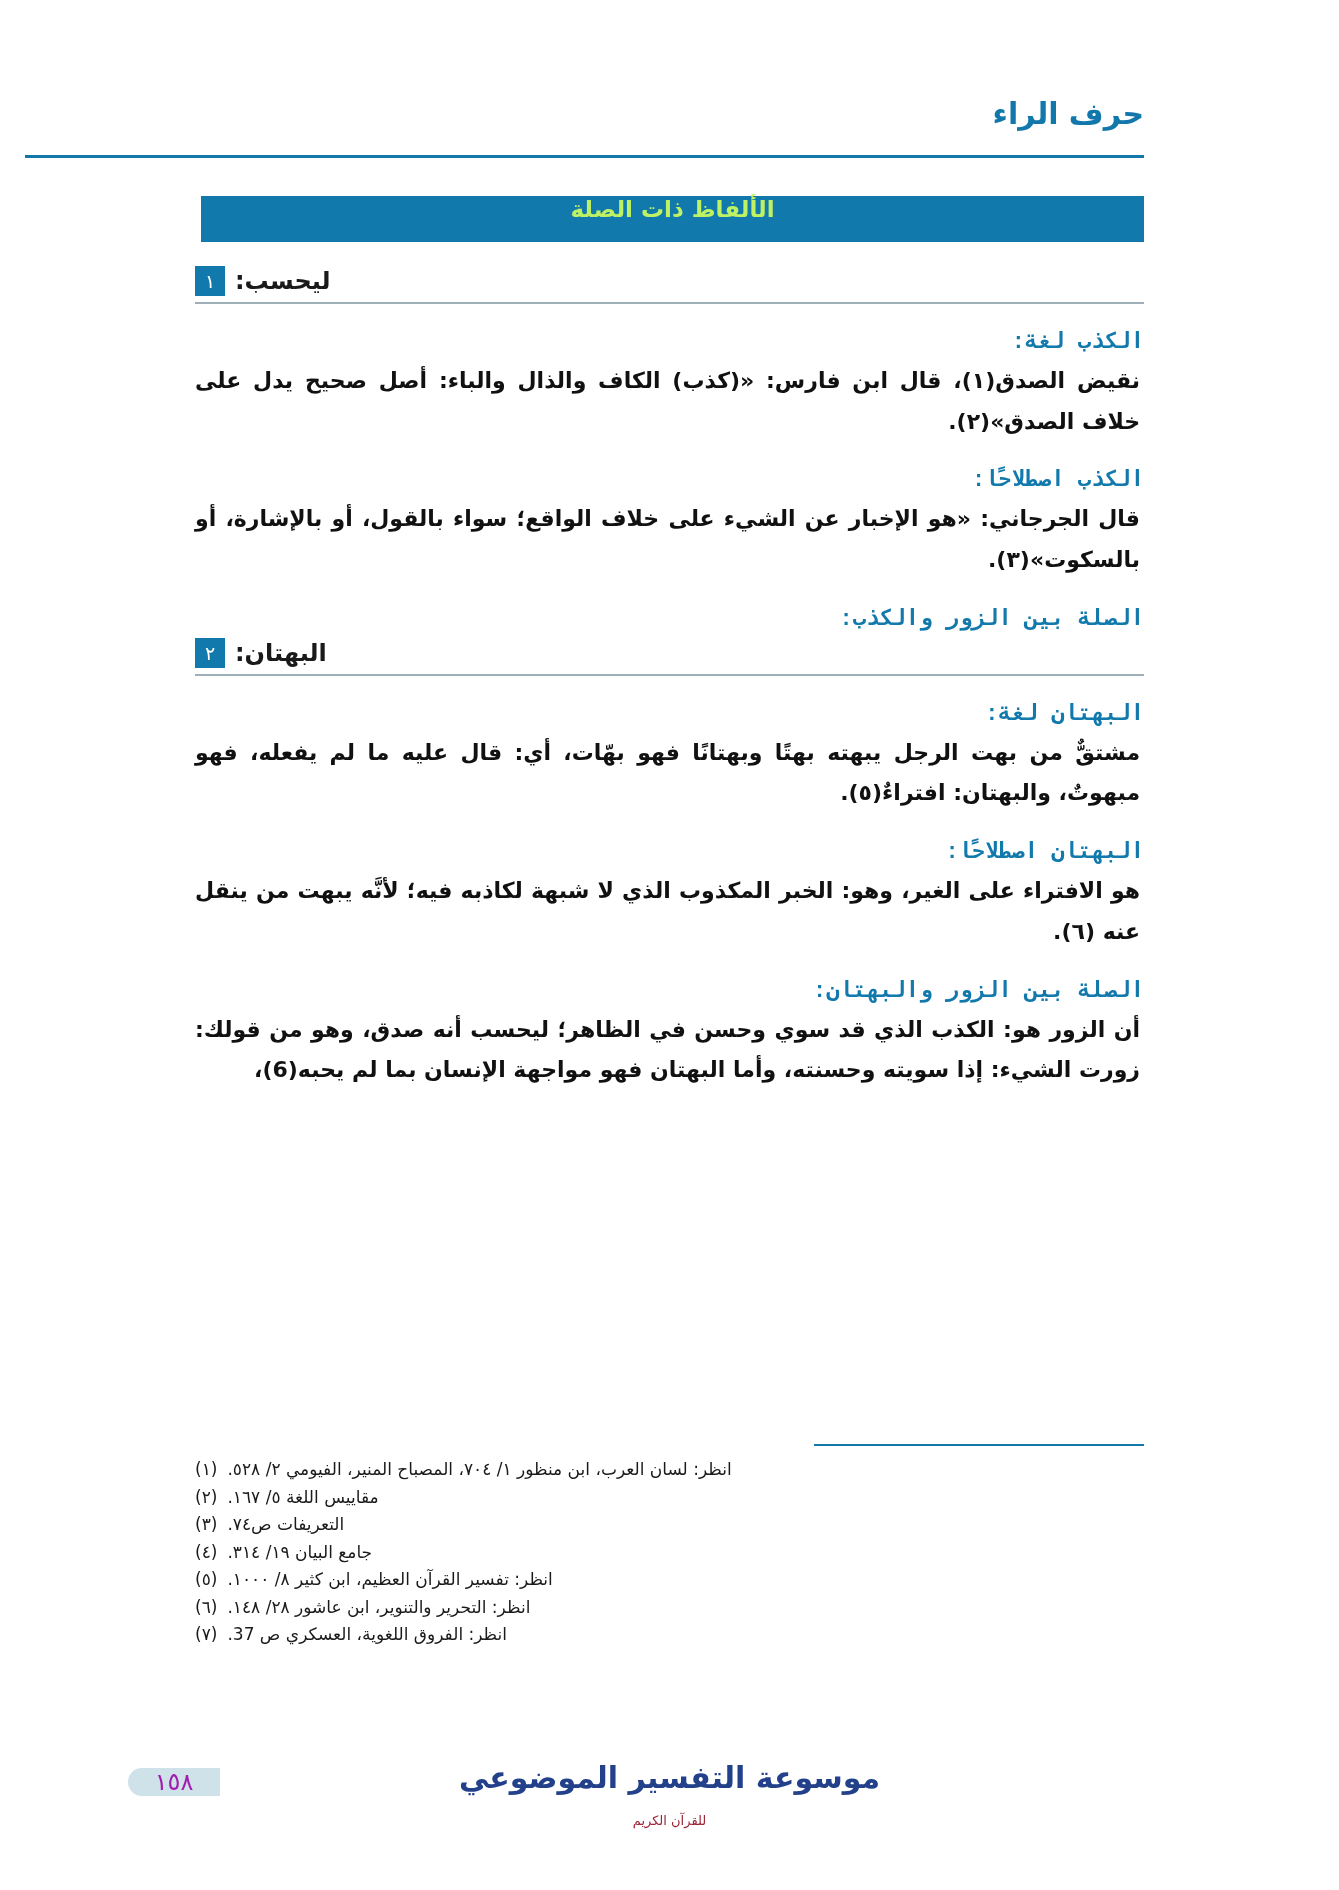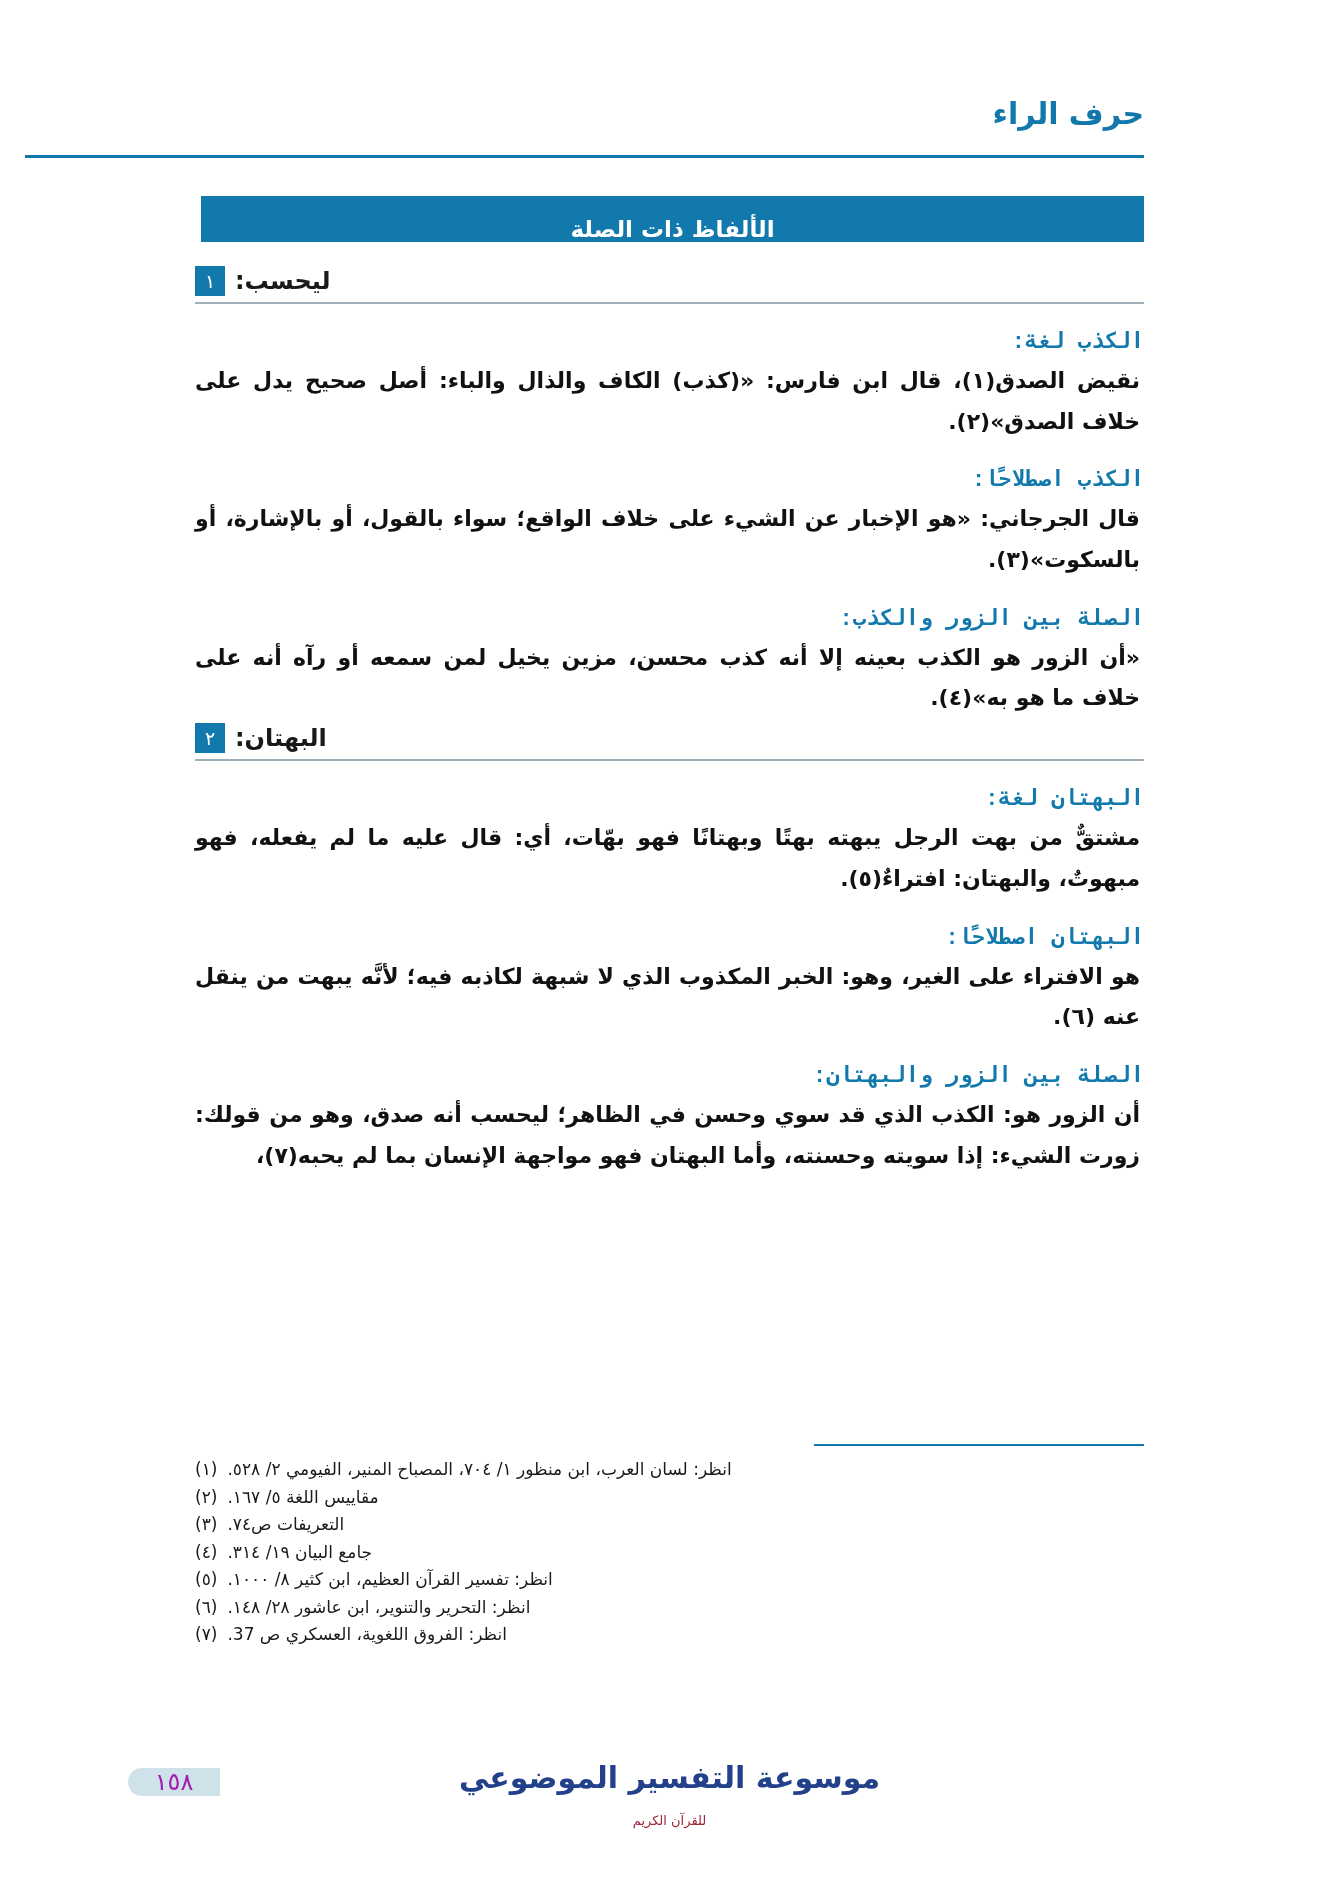--- a/index.html
+++ b/index.html
@@ -49,23 +49,23 @@
   }
 
   
   .banner {
     position: absolute;
     top: 196px;
     right: 195px;
     left: 201px;
     height: 46px;
     background: #1279ac;
-    color: #ffffff;
-    display: flex;
-    align-items: flex-end;
+    color: #bef264;
+    display: flex;
+    align-items: flex-start;
     justify-content: center;
     font-size: 23px;
     font-weight: bold;
     font-family: "DejaVu Sans", sans-serif;
     letter-spacing: -0.5px;
   }
 
   
   .content {
     position: absolute;
@@ -221,38 +221,37 @@
       </div>
       <div class="entry-rule"></div>
 
       <div class="sub-title">الكذب لغة:</div>
       <p class="para">نقيض الصدق(١)، قال ابن فارس: «(كذب) الكاف والذال والباء: أصل صحيح يدل على خلاف الصدق»(٢).</p>
 
       <div class="sub-title">الكذب اصطلاحًا:</div>
       <p class="para">قال الجرجاني: «هو الإخبار عن الشيء على خلاف الواقع؛ سواء بالقول، أو بالإشارة، أو بالسكوت»(٣).</p>
 
       <div class="sub-title">الصلة بين الزور والكذب:</div>
-      <p class="para">«أن الزور هو الكذب بعينه إلا أنه كذب محسن، مزين يخيل لمن سمعه أو رآه أنه على خلاف ما هو به»(٤).</p>
     </div>
 
     <div>
       <div class="entry-head">
         <span class="entry-num">٢</span>
         <span class="entry-title">البهتان:</span>
       </div>
       <div class="entry-rule"></div>
 
       <div class="sub-title">البهتان لغة:</div>
       <p class="para">مشتقٌّ من بهت الرجل يبهته بهتًا وبهتانًا فهو بهّات، أي: قال عليه ما لم يفعله، فهو مبهوتٌ، والبهتان: افتراءٌ(٥).</p>
 
       <div class="sub-title">البهتان اصطلاحًا:</div>
       <p class="para">هو الافتراء على الغير، وهو: الخبر المكذوب الذي لا شبهة لكاذبه فيه؛ لأنَّه يبهت من ينقل عنه (٦).</p>
 
       <div class="sub-title">الصلة بين الزور والبهتان:</div>
-      <p class="para">أن الزور هو: الكذب الذي قد سوي وحسن في الظاهر؛ ليحسب أنه صدق، وهو من قولك: زورت الشيء: إذا سويته وحسنته، وأما البهتان فهو مواجهة الإنسان بما لم يحبه(٧)،</p>
+      <p class="para">أن الزور هو: الكذب الذي قد سوي وحسن في الظاهر؛ ليحسب أنه صدق، وهو من قولك: زورت الشيء: إذا سويته وحسنته، وأما البهتان فهو مواجهة الإنسان بما لم يحبه(6)،</p>
     </div>
 
   </div>
 
   <div class="fn-rule"></div>
   <div class="footnotes">
     <div class="fn-row">
       <span class="fn-num">(١)</span>
       <span class="fn-text">انظر: لسان العرب، ابن منظور ١/ ٧٠٤، المصباح المنير، الفيومي ٢/ ٥٢٨.</span>
     </div>

